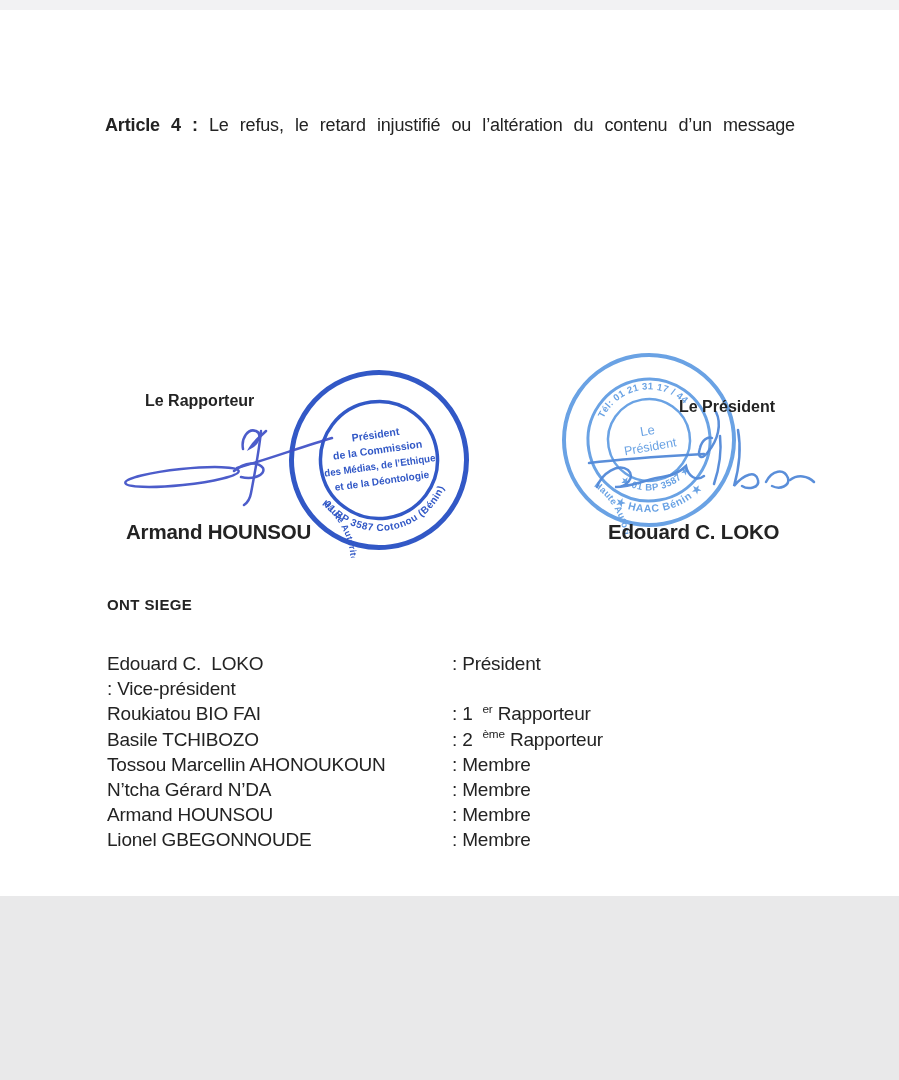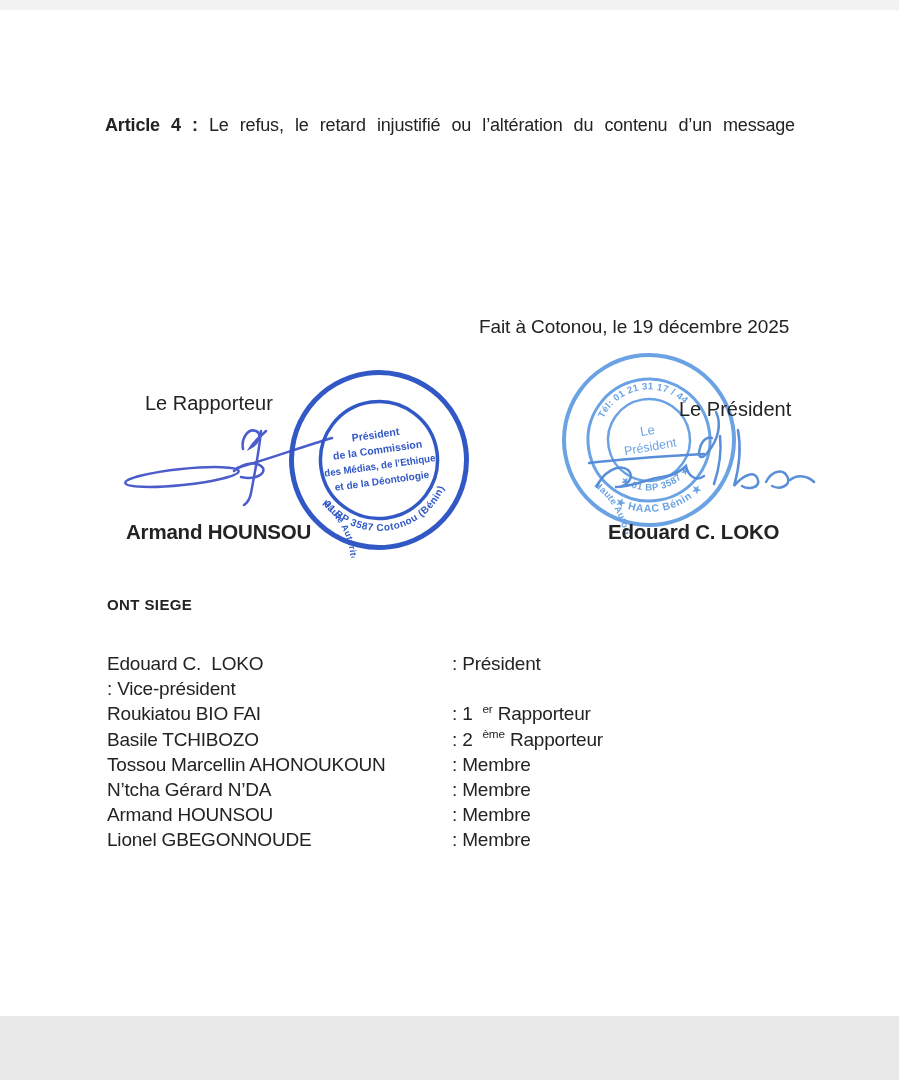--- a/index.html
+++ b/index.html
@@ -1,28 +1,28 @@
 <!DOCTYPE html>
 <html><head>
 <meta charset="utf-8">
 <style>
   html,body{margin:0;padding:0;background:#e9e9ea;}
   .canvas{
-    position:relative;width:899px;height:1016px;margin:0 auto;
+    position:relative;width:899px;height:896px;margin:0 auto;
     background:#ffffff;overflow:hidden;
     font-family:"Liberation Sans", sans-serif;color:#232323;
   }
   .topstrip{position:absolute;left:0;top:0;width:899px;height:10px;background:#f2f2f3;}
   .para{position:absolute;left:105px;width:690px;font-size:18px;line-height:27px;letter-spacing:-0.15px;}
   .jline{text-align:justify;text-align-last:justify;}
   .lbl{font-weight:bold;}
   .art4{top:112px;}
   .art5{top:222px;}
   .dateline{position:absolute;left:479px;top:316px;font-size:19px;letter-spacing:-0.1px;}
-  .sig-title{position:absolute;font-size:20px;z-index:6;}
+  .sig-title{position:absolute;font-size:16px;z-index:6;font-weight:bold;}
   .sig-title.left{left:145px;top:392px;}
   .sig-title.right{left:679px;top:398px;}
   .sig-name{position:absolute;font-weight:bold;font-size:20.5px;z-index:6;letter-spacing:-0.2px;}
   .sig-name.left{left:126px;top:520px;}
   .sig-name.right{left:608px;top:520px;}
   .stamp{position:absolute;z-index:2;}
   .stamp.left{left:286px;top:367px;transform:rotate(-8deg);opacity:.96;}
   .stamp.right{left:560px;top:351px;transform:rotate(-10deg);opacity:.93;}
   .stamp text{font-family:"Liberation Sans",sans-serif;}
   .sig-overlay{position:absolute;left:0;top:0;z-index:4;pointer-events:none;}
@@ -37,21 +37,20 @@
 <body>
 
 <div class="canvas">
   <div class="topstrip"></div>
 
   <div class="para art4">
     <div class="jline"><span class="lbl">Article 4 :</span> <span>Le refus, le retard injustifié ou l’altération du contenu d’un message</span></div>
   </div>
 
 
-  <div class="dateline">Fait à Cotonou, le 19 décembre 2025</div>
 
   <div class="sig-title left">Le Rapporteur</div>
   <div class="sig-title right">Le Président</div>
 
   <svg class="stamp left" width="186" height="186" viewBox="0 0 186 186">
     <defs>
       <path id="lpTop" d="M 30.2 129.2 A 72.5 72.5 0 1 1 30.1 129.1"></path>
       <path id="lpBot" d="M 30.3 126.3 A 71 71 0 0 0 155.7 126.3"></path>
     </defs>
     <circle cx="93" cy="93" r="87.5" fill="none" stroke-width="5" stroke="#2a52c4"></circle>

